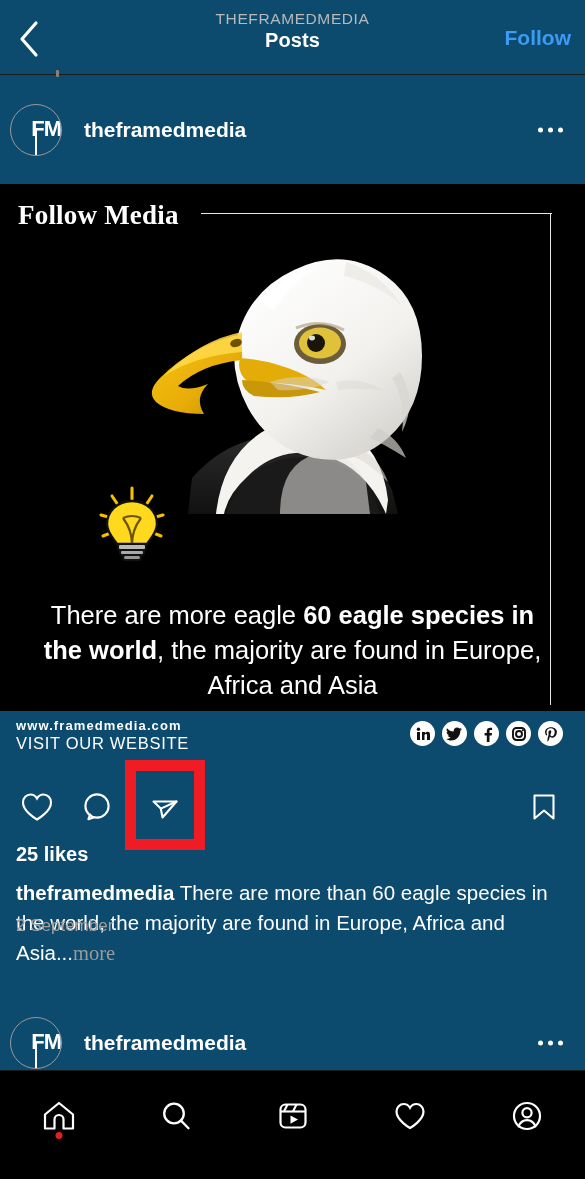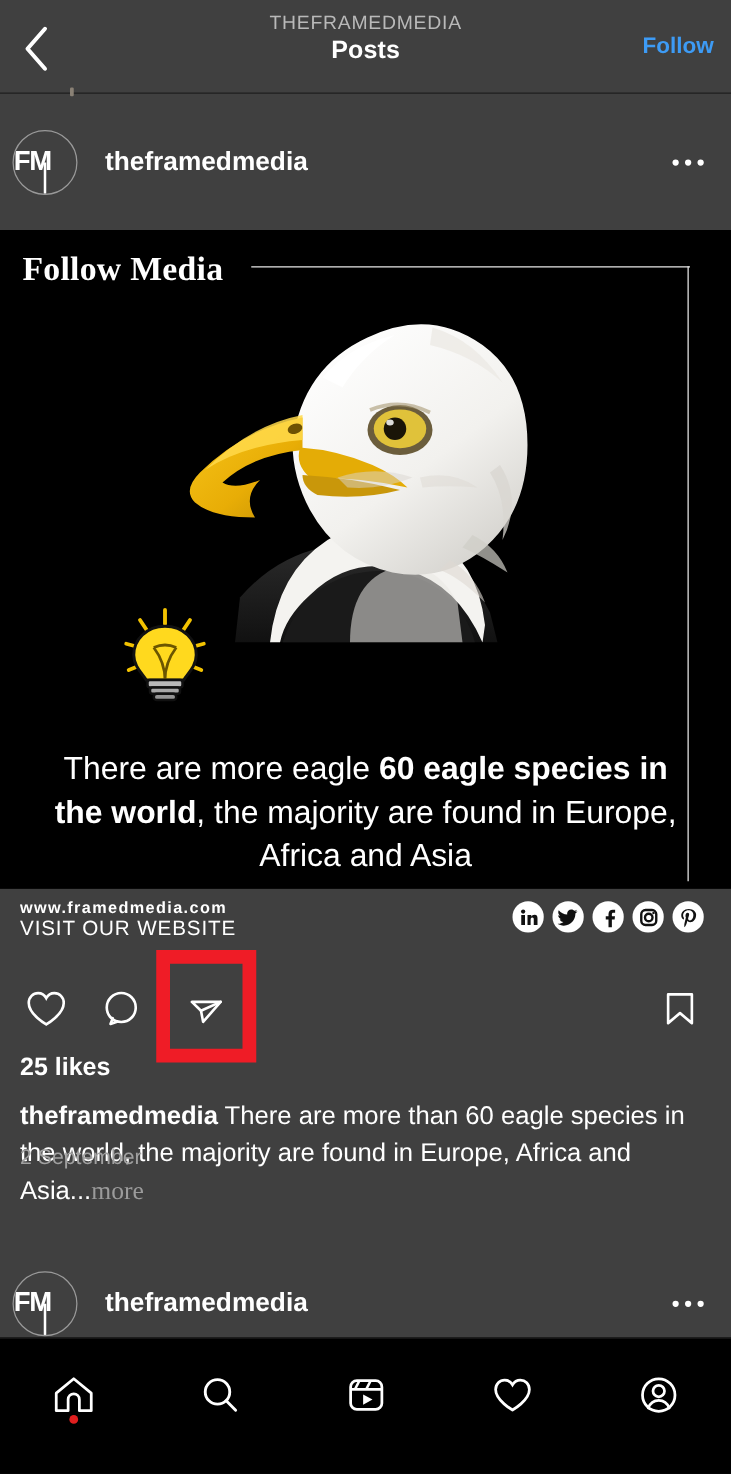--- a/index.html
+++ b/index.html
@@ -2,21 +2,21 @@
 <html><head>
 <meta charset="utf-8">
 <style>
   * { margin:0; padding:0; box-sizing:border-box; }
   html,body{
     width:585px; height:1179px;
     background:#000;
     font-family:"Liberation Sans", sans-serif;
     overflow:hidden;
   }
-  .screen{ position:relative; width:585px; height:1160px; background:#404040; }
+  .screen{ position:relative; width:585px; height:1160px; background:#0c4a6e; }
 
   
   .topbar{
     position:absolute; left:0; top:0; width:585px; height:75px;
     border-bottom:1px solid #1e1e1e;
   }
   .back-btn{
     position:absolute; left:6px; top:16px; width:46px; height:46px;
     display:flex; align-items:center; justify-content:center; cursor:pointer;
   }
@@ -25,36 +25,36 @@
     display:flex; flex-direction:column; align-items:center; gap:1px;
   }
   .eyebrow{
     font-size:15.5px; color:#b9b9b9; letter-spacing:.6px; font-weight:400;
   }
   .title-main{
     font-size:20px; color:#fff; font-weight:700; letter-spacing:.1px;
   }
   .follow-btn{
     position:absolute; right:14px; top:26px;
-    font-size:18px; color:#3d9bf5; font-weight:600; cursor:pointer;
+    font-size:21px; color:#3d9bf5; font-weight:600; cursor:pointer;
   }
   .scroll-nub{
     position:absolute; left:56px; top:70px; width:3px; height:7px;
     background:#8a8175; border-radius:1px;
   }
 
   
   .post-head{
     position:absolute; left:0; top:76px; width:585px; height:108px;
     display:flex; align-items:center;
   }
   .avatar{
     width:52px; height:52px; border-radius:50%;
     border:1.6px solid #9a9a9a; margin-left:10px;
-    display:flex; align-items:center; justify-content:flex-start;
+    display:flex; align-items:center; justify-content:flex-end;
     font-family:"Liberation Sans", sans-serif;
     color:#fff; font-size:22px; font-weight:700; letter-spacing:-1px;
     overflow:hidden; position:relative; flex:none;
   }
   .avatar .fm{ position:relative; top:-1px; }
   .avatar .stem{
     position:absolute; left:50%; top:50%; width:2.4px; height:25px;
     background:#fff; transform:translateX(-1px);
   }
   .post-user{

